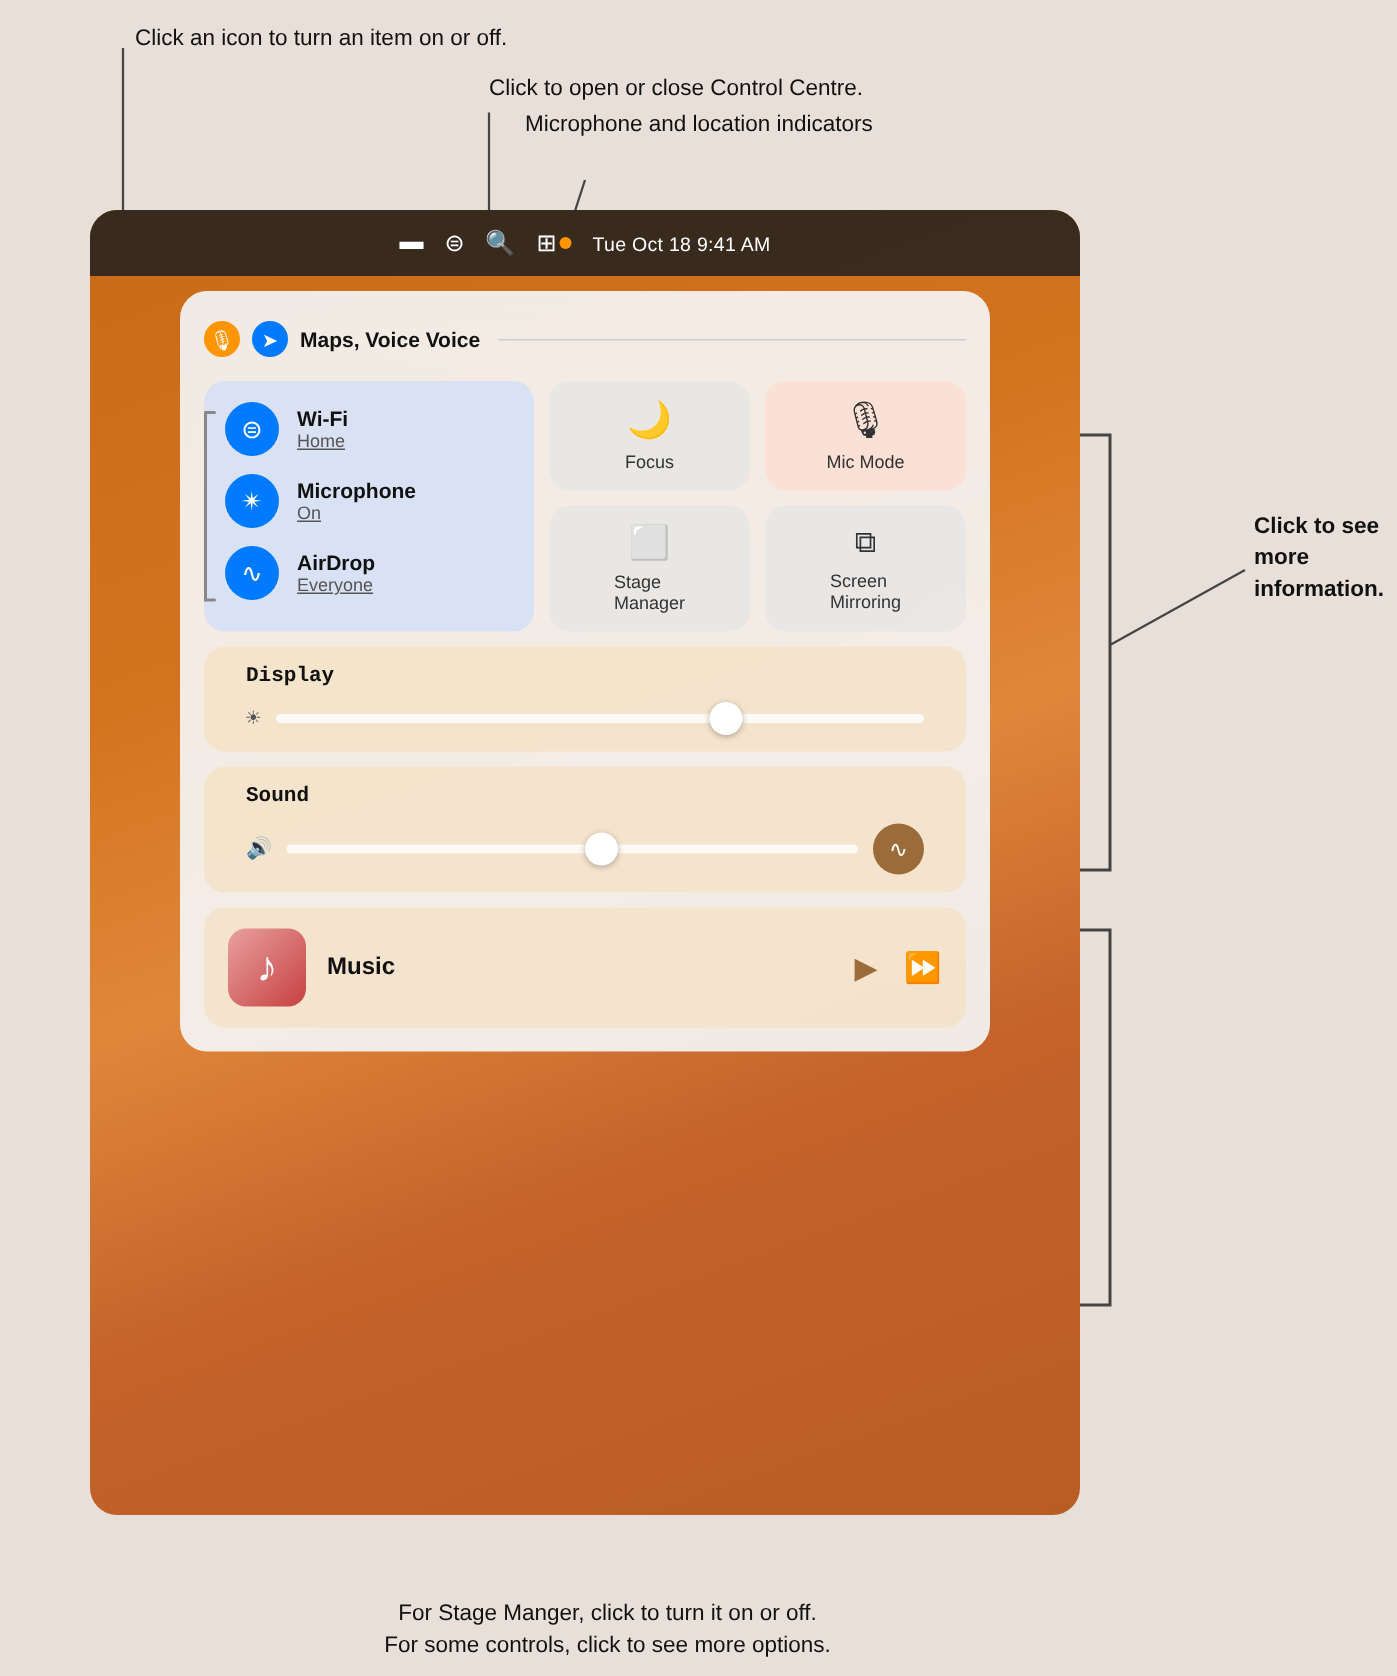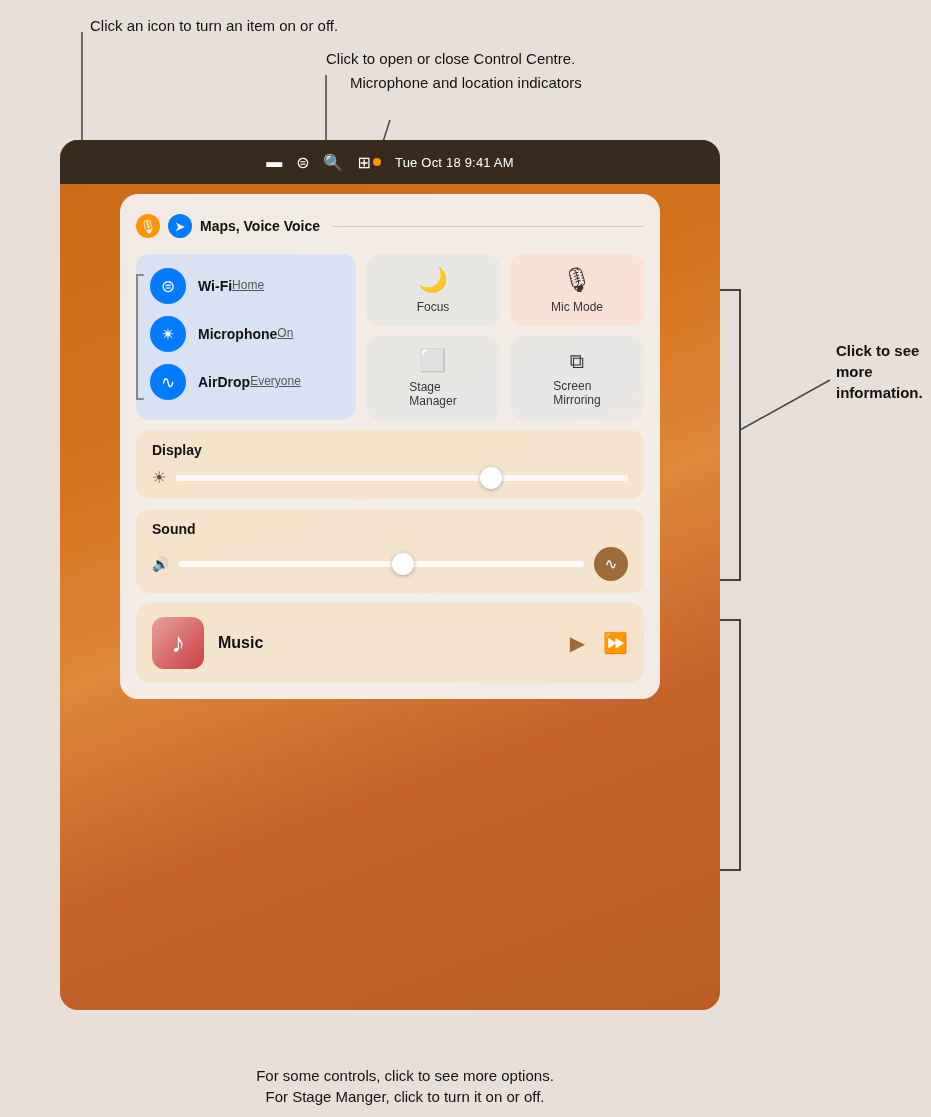--- a/index.html
+++ b/index.html
@@ -161,20 +161,21 @@
     .network-icon.bluetooth {
       background: #007AFF;
     }
 
     .network-icon.airdrop {
       background: #007AFF;
     }
 
     .network-info {
       display: flex;
+      flex-direction: column;
     }
 
     .network-name {
       font-size: 14px;
       font-weight: 700;
       color: #111;
     }
 
     .network-sub {
       font-size: 12px;
@@ -215,21 +216,22 @@
       font-size: 12px;
       font-weight: 500;
       color: #333;
       text-align: left;
     }
 
     
     .section-panel {
       background: rgba(245,220,180,0.5);
       border-radius: 14px;
-      padding: 12px 16px;
+      padding: 12px 28px;
+      font-family: Liberation Mono, monospace;
     }
 
     .section-title {
       font-size: 14px;
       font-weight: 700;
       color: #111;
       margin-bottom: 10px;
     }
 
     .slider-row {
@@ -372,22 +374,22 @@
 
 <div class="annotation" style="left:350px; top:72px;">
   <span>Microphone and location indicators</span>
 </div>
 
 <div class="annotation" style="left:836px; top:340px; width:90px; line-height:1.4;font-weight:bold;">
   Click to see more information.
 </div>
 
 <div class="annotation" style="left:155px; top:1065px; text-align:center; width:500px;">
+  <div>For Stage Manger, click to turn it on or off.</div>
   <div>For some controls, click to see more options.</div>
-  <div>For Stage Manger, click to turn it on or off.</div>
 </div>
 
 <div class="mac-screen">
 
   <div class="menu-bar">
     <span class="menu-bar-icon">▬</span>
     <span class="menu-bar-icon">⊜</span>
     <span class="menu-bar-icon">🔍</span>
     <div class="menu-bar-dots">
       <span style="color:white;font-size:16px;">⊞</span>

